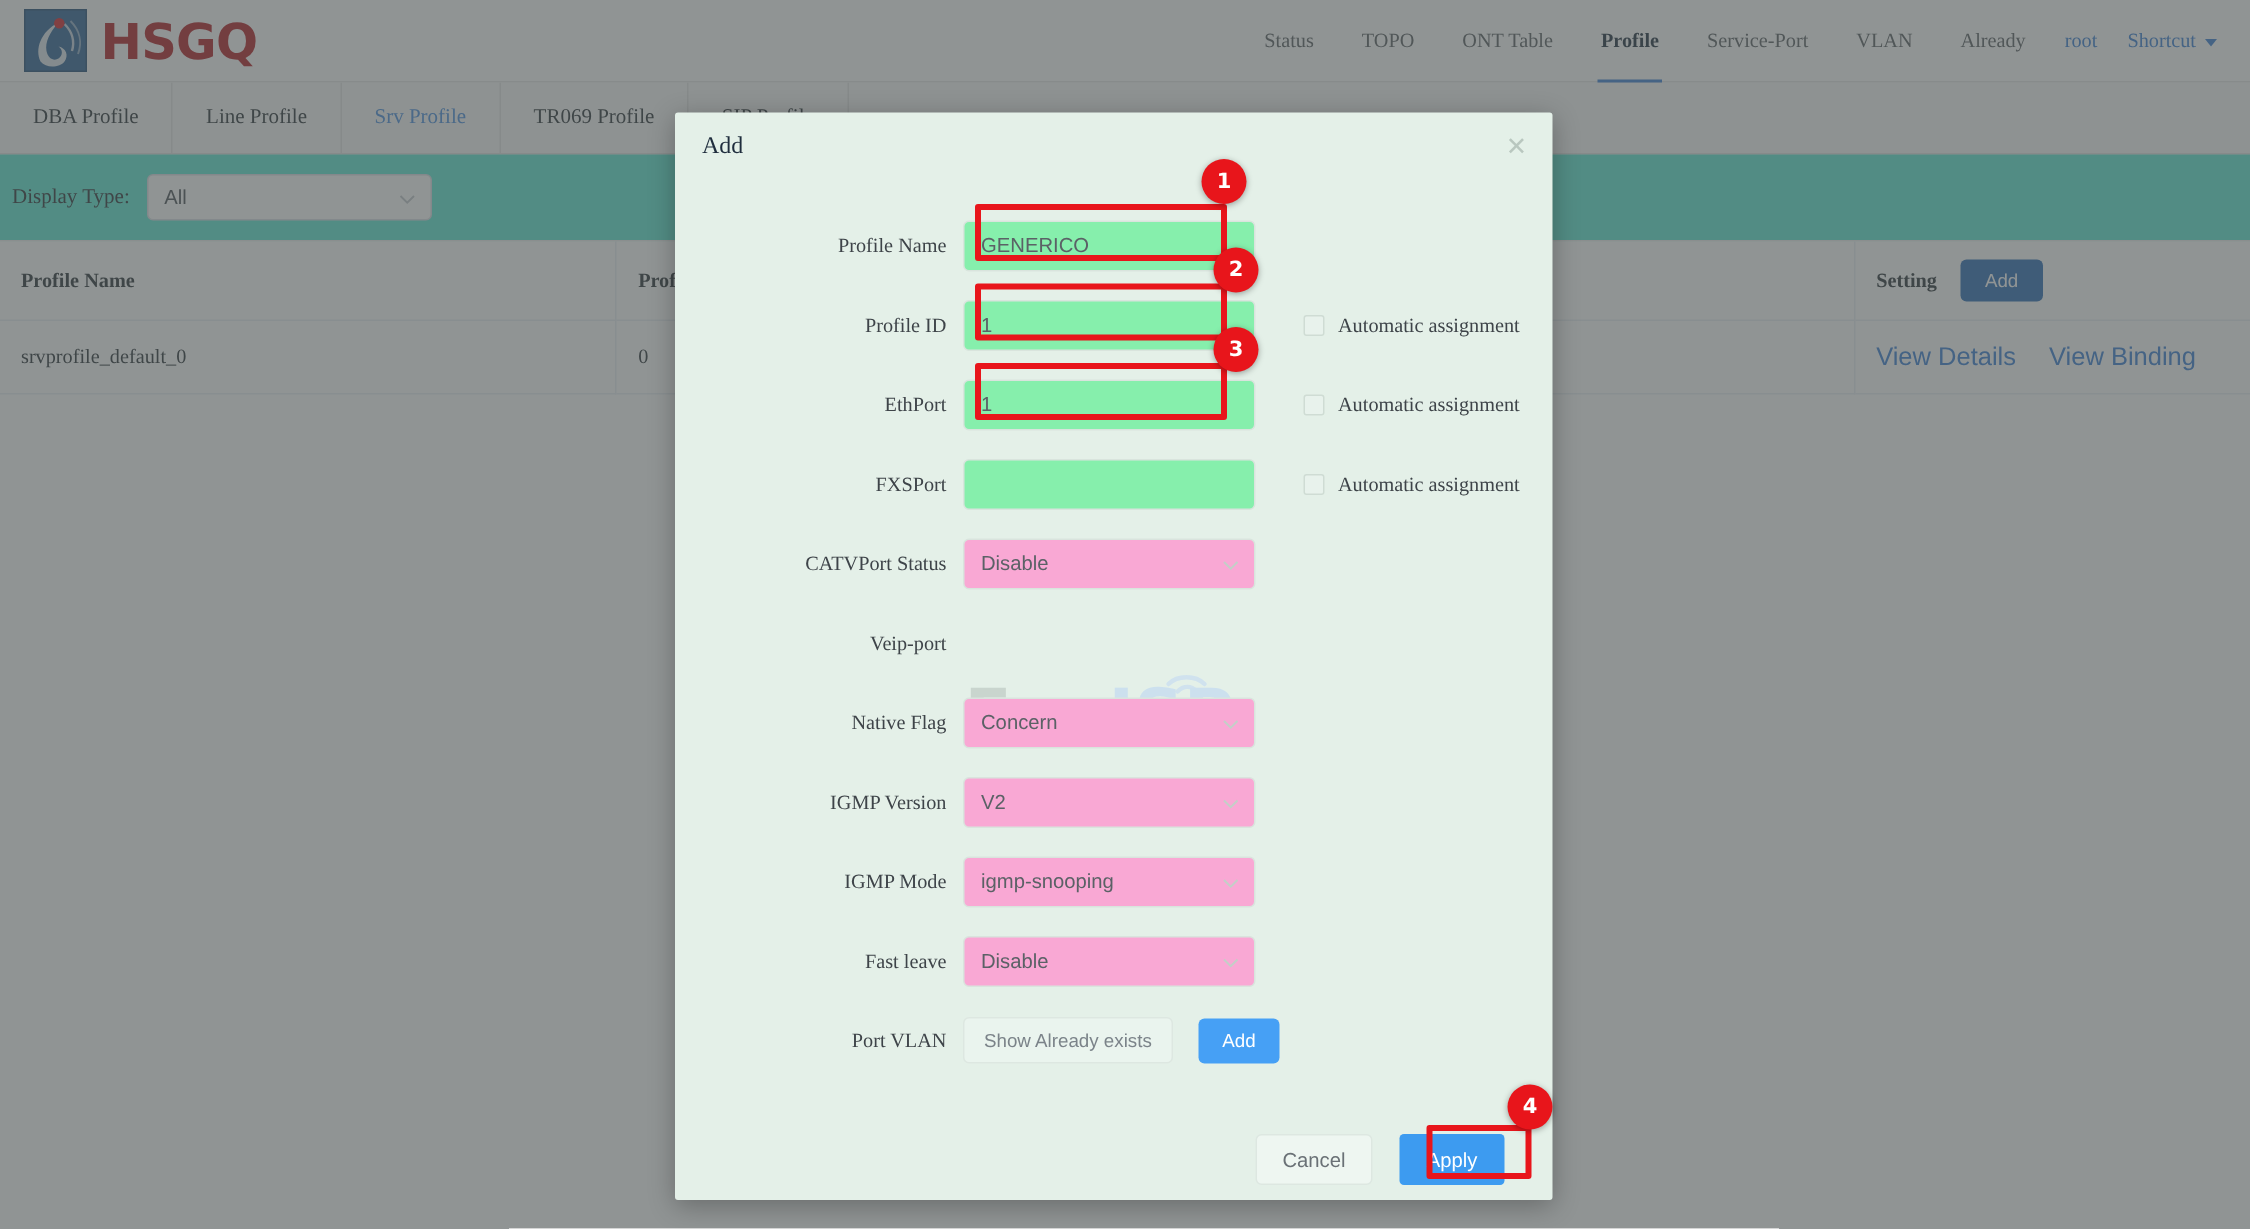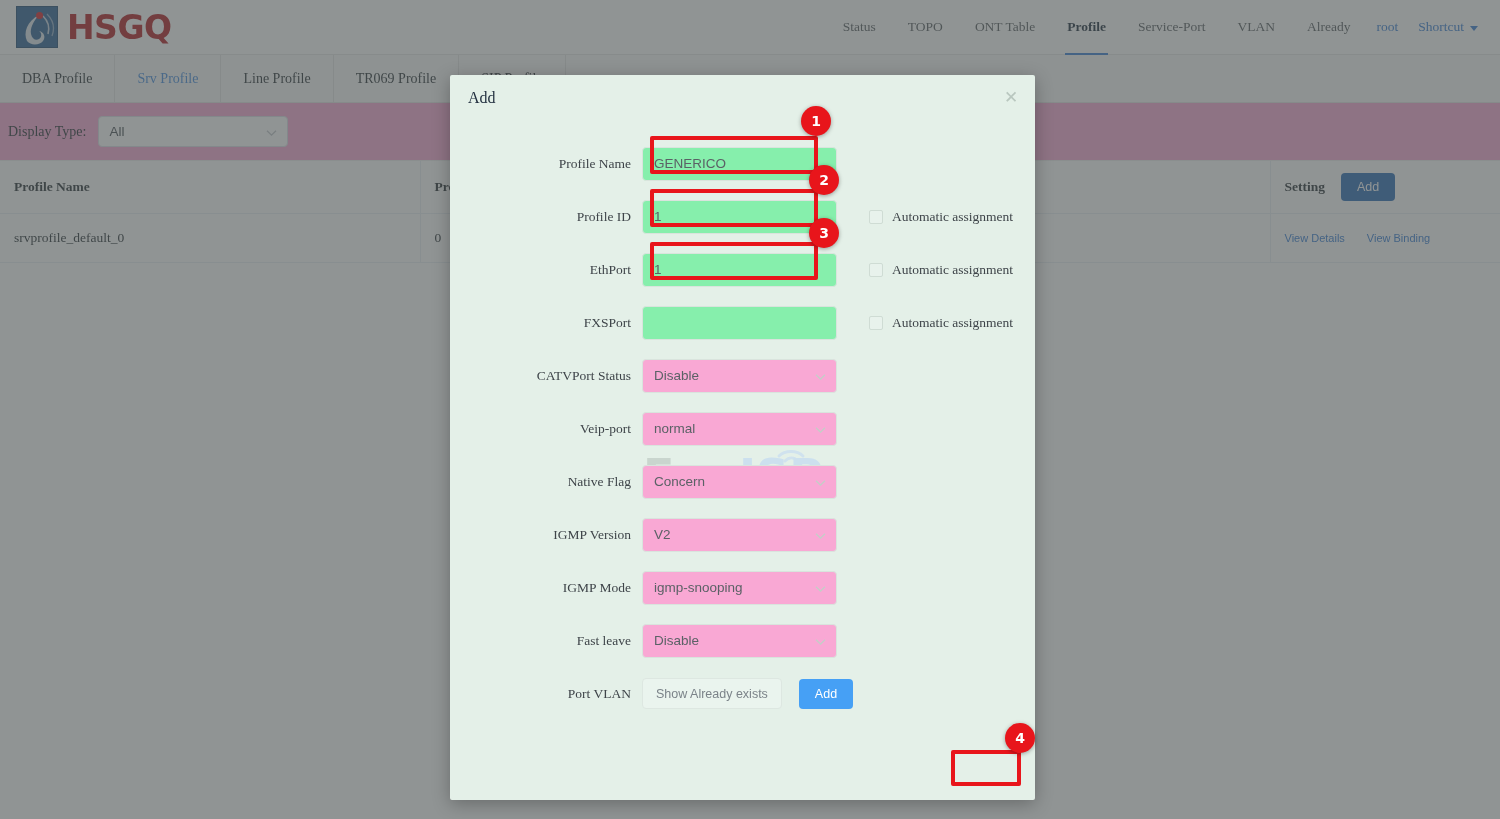--- a/index.html
+++ b/index.html
@@ -125,21 +125,21 @@
   }
   .subtab.active { color: #4a8fe0; }
 
   
   .filterbar {
     height: 58px;
     display: flex;
     align-items: center;
     padding-left: 8px;
     border-bottom: 1px solid #eeeeee;
-    background: #f9a8d4;
+    background: #5eead4;
   }
   .filter-label {
     font-size: 14px; color: #2c3338;
     margin-right: 12px;
   }
   .filter-select {
     width: 190px; height: 31px;
     border: 1px solid #dcdfe6;
     border-radius: 4px;
     background: #fff;
@@ -181,21 +181,21 @@
     font-family: "Liberation Sans", sans-serif;
     font-size: 12.5px;
     border: none; border-radius: 4px;
     padding: 7px 16px;
     cursor: pointer;
     font-weight: 400;
   }
   .link-action {
     color: #3a7fd5;
     font-family: "Liberation Sans", sans-serif;
-    font-size: 11px;
+    font-size: 17px;
     cursor: pointer;
     margin-right: 22px;
   }
   .cell-links { display: flex; align-items: center; }
 
   
   .overlay {
     position: absolute; inset: 0;
     background: rgba(76, 82, 82, 0.62);
     z-index: 50;
@@ -418,22 +418,22 @@
         <div class="nav-user">root</div>
         <div class="nav-shortcut">
           <span>Shortcut</span>
           <span class="caret-down"></span>
         </div>
       </nav>
     </div>
 
     <div class="subtabs">
       <div class="subtab">DBA Profile</div>
+      <div class="subtab">Line Profile</div>
       <div class="subtab active">Srv Profile</div>
-      <div class="subtab">Line Profile</div>
       <div class="subtab">TR069 Profile</div>
       <div class="subtab">SIP Profile</div>
     </div>
 
     <div class="filterbar">
       <div class="filter-label">Display Type:</div>
       <div class="filter-select">
         <span>All</span>
         <span class="sel-caret">
           <svg width="11" height="7" viewBox="0 0 11 7" aria-hidden="true">
@@ -539,28 +539,20 @@
             <span class="sel-caret">
               <svg width="11" height="7" viewBox="0 0 11 7" aria-hidden="true">
                 <path d="M1 1.2 L5.5 5.6 L10 1.2" stroke="#c3cfc7" stroke-width="1.3" fill="none"></path>
               </svg>
             </span>
           </div>
         </div>
 
         <div class="form-row">
           <div class="form-label">Veip-port</div>
-          <div class="ctrl select">
-            <span>normal</span>
-            <span class="sel-caret">
-              <svg width="11" height="7" viewBox="0 0 11 7" aria-hidden="true">
-                <path d="M1 1.2 L5.5 5.6 L10 1.2" stroke="#c3cfc7" stroke-width="1.3" fill="none"></path>
-              </svg>
-            </span>
-          </div>
         </div>
 
         <div class="form-row">
           <div class="form-label">Native Flag</div>
           <div class="ctrl select">
             <span>Concern</span>
             <span class="sel-caret">
               <svg width="11" height="7" viewBox="0 0 11 7" aria-hidden="true">
                 <path d="M1 1.2 L5.5 5.6 L10 1.2" stroke="#c3cfc7" stroke-width="1.3" fill="none"></path>
               </svg>
@@ -605,20 +597,24 @@
         </div>
 
         <div class="form-row">
           <div class="form-label">Port VLAN</div>
           <button class="btn-ghost">Show Already exists</button>
           <button class="btn-blue">Add</button>
         </div>
 
       </div>
 
+      <div class="modal-foot">
+        <button class="btn-cancel">Cancel</button>
+        <button class="btn-apply">Apply</button>
+      </div>
     </div>
   </div>
 
   <div class="annot-rect" style="left:650px; top:136px; width:168px; height:38px;"></div>
   <div class="annot-badge" style="left:801px; top:106px;">1</div>
 
   <div class="annot-rect" style="left:650px; top:189px; width:168px; height:38px;"></div>
   <div class="annot-badge" style="left:809px; top:165px;">2</div>
 
   <div class="annot-rect" style="left:650px; top:242px; width:168px; height:38px;"></div>

